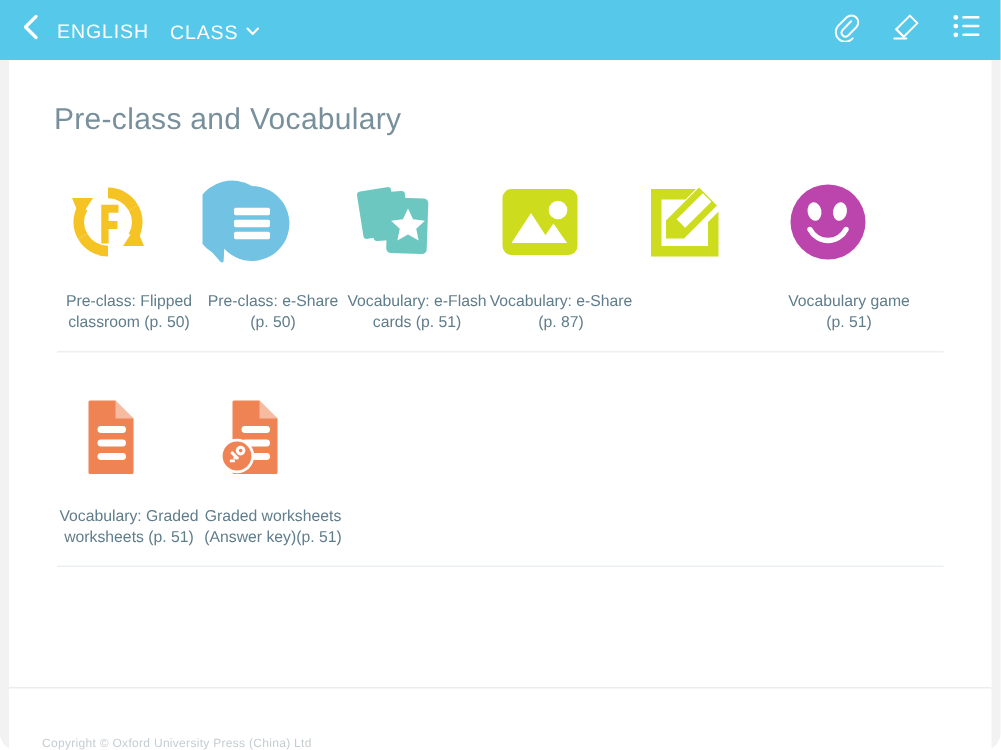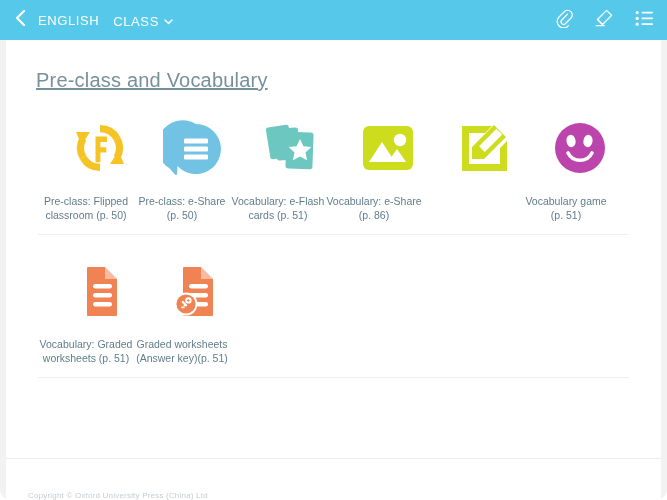--- a/index.html
+++ b/index.html
@@ -94,21 +94,20 @@
     overflow: hidden;
   }
 
   .page-title {
     margin: 0;
     padding: 29px 0 0 30px;
     font-size: 20px;
     font-weight: 400;
     color: #78909c;
     letter-spacing: 0.2px;
-    text-decoration: underline;
   }
 
   .sections {
     padding: 0 12px;
   }
 
   .tile-row {
     display: flex;
     flex-wrap: wrap;
     padding: 16px 20px 8px 20px;
@@ -118,21 +117,21 @@
     height: 1px;
     background: #eceff1;
     margin: 0 20px;
   }
 
   .tile {
     width: 96px;
     margin-right: 0px;
     display: flex;
     flex-direction: column;
-    align-items: flex-end;
+    align-items: flex-start;
     cursor: pointer;
     padding: 6px 0 4px 0;
   }
   .tile-icon {
     width: 68px;
     height: 68px;
     display: flex;
     align-items: center;
     justify-content: center;
     margin-bottom: 12px;
@@ -284,21 +283,21 @@
 
         <div class="tile">
           <div class="tile-icon">
             <svg width="66" height="66" viewBox="0 0 66 66">
               <rect x="8" y="11" width="50" height="44" rx="6" fill="#cddc1c"></rect>
               <circle cx="45" cy="25" r="6.2" fill="#ffffff"></circle>
               <polygon fill="#ffffff" points="14,47 27,27 40,47"></polygon>
               <polygon fill="#ffffff" points="33,47 42,34 51,47"></polygon>
             </svg>
           </div>
-          <div class="tile-label">Vocabulary: e-Share (p. 86)</div>
+          <div class="tile-label">Vocabulary: e-Share (p. 87)</div>
         </div>
 
         <div class="tile">
           <div class="tile-icon">
             <svg width="66" height="66" viewBox="0 0 66 66">
               <path d="M11 11 h30 l-7 7 h-16 v31 h31 v-16 l7 -7 v30 h-45 Z" fill="#cddc1c"></path>
               <polygon fill="#cddc1c" points="43,10 55,22 33,44 21,44 21,32"></polygon>
               <polygon fill="#ffffff" points="45.5,13.8 51.2,19.5 33.8,36.9 28.1,31.2"></polygon>
             </svg>
           </div>

